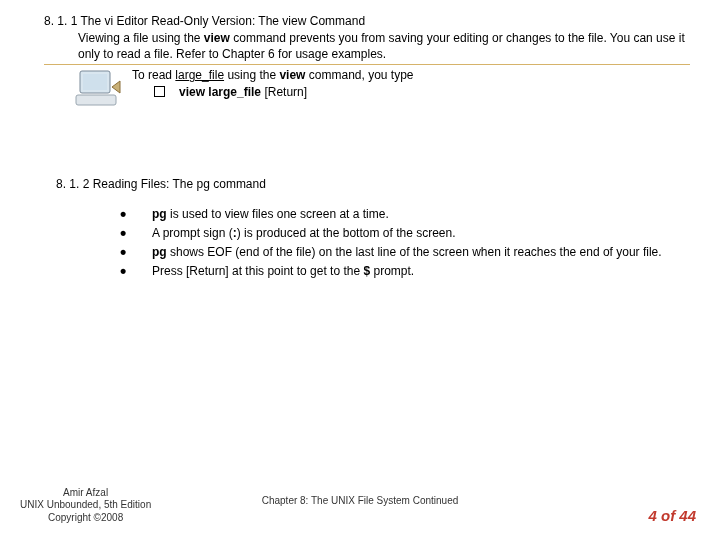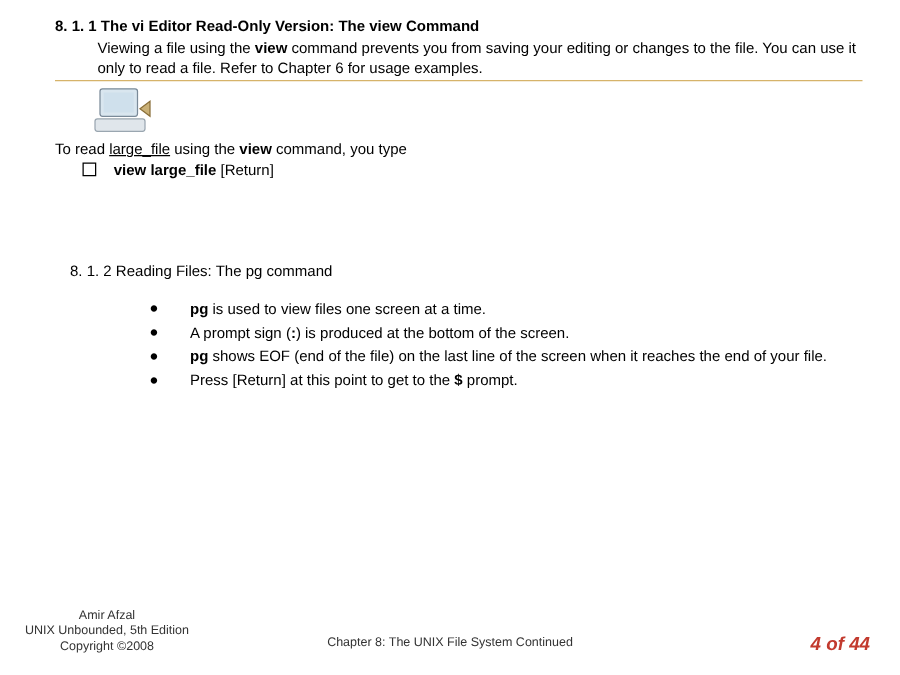--- a/index.html
+++ b/index.html
@@ -11,36 +11,35 @@
     font-size: 12px;
     color: #000;
     background: #fff;
     position: relative;
     overflow: hidden;
   }
   .content {
     padding: 14px 30px 0 44px;
   }
   .sec-title {
-    font-weight: bold;
+    font-weight: normal;
     margin-bottom: 2px;
   }
   .para1 {
     margin-left: 34px;
     line-height: 1.35;
   }
   hr.rule {
     border: none;
     border-top: 1px solid #d6b36a;
     margin: 2px 0 0 0;
   }
   .iconrow {
     display: flex;
     margin-top: 2px;
-    flex-direction: column;
   }
   .icon {
     width: 48px;
     height: 44px;
     margin-left: 30px;
     margin-right: 10px;
     flex: 0 0 auto;
   }
   .iconbody {
     flex: 1 1 auto;
@@ -95,21 +94,21 @@
     left: 20px;
     bottom: 0;
     line-height: 1.25;
     color: #333;
     text-align: center;
   }
   .f-center {
     position: absolute;
     left: 0;
     right: 0;
-    bottom: 4px;
+    bottom: 18px;
     text-align: center;
     color: #333;
   }
   .f-right {
     position: absolute;
     right: 24px;
     bottom: 0;
     color: #c23a2e;
     font-weight: bold;
     font-size: 15px;

